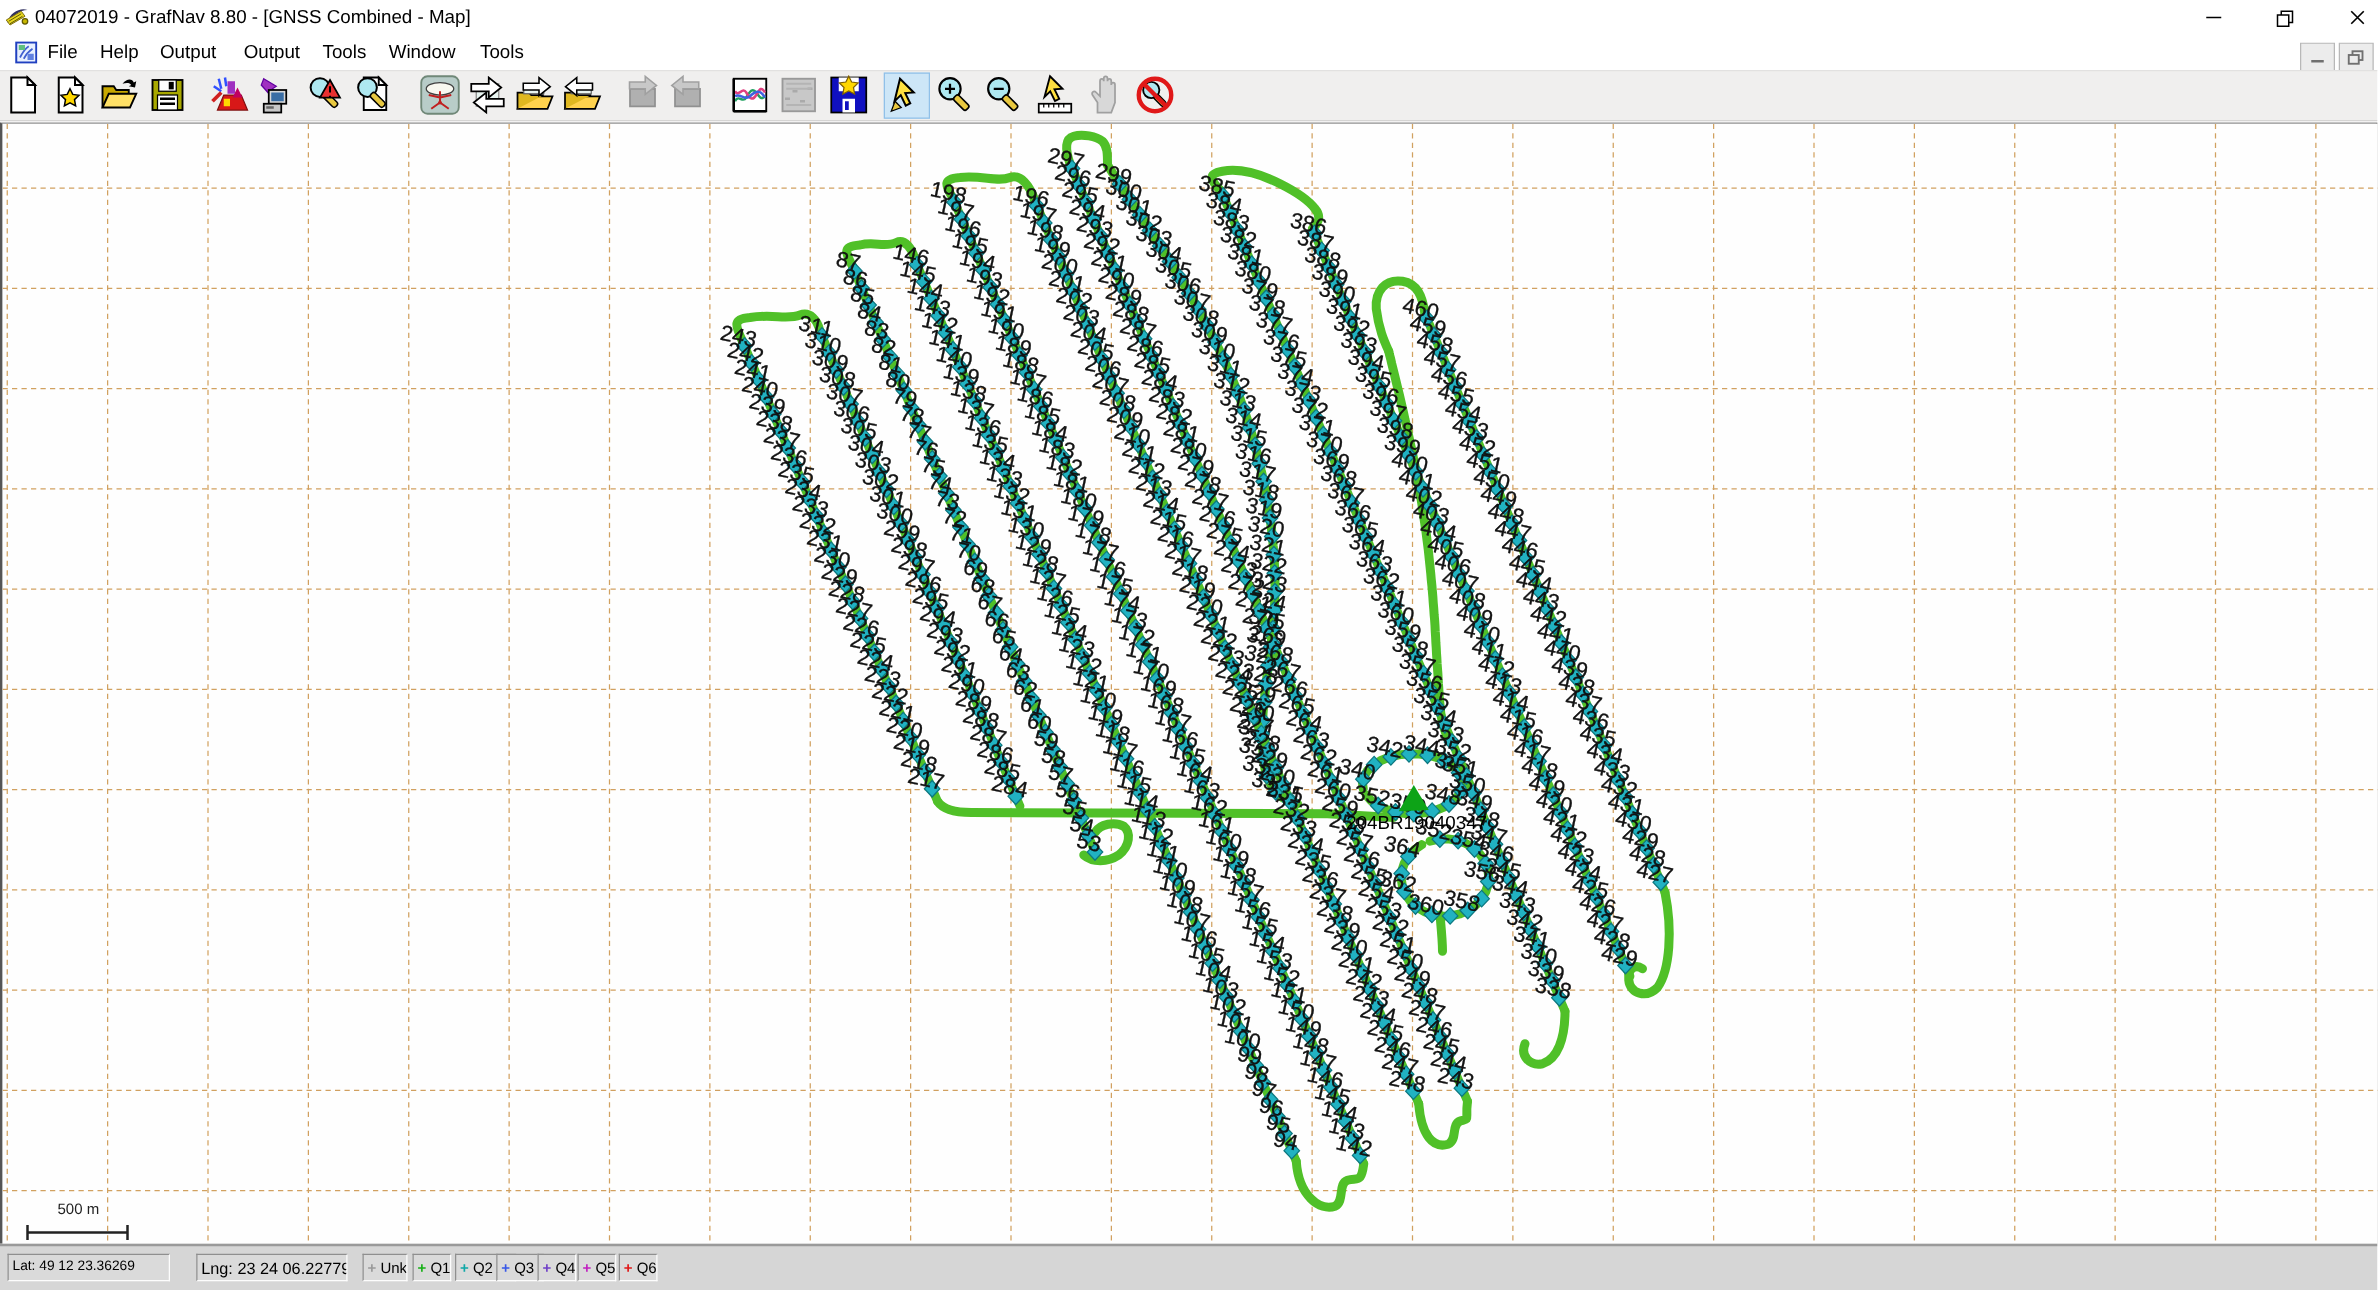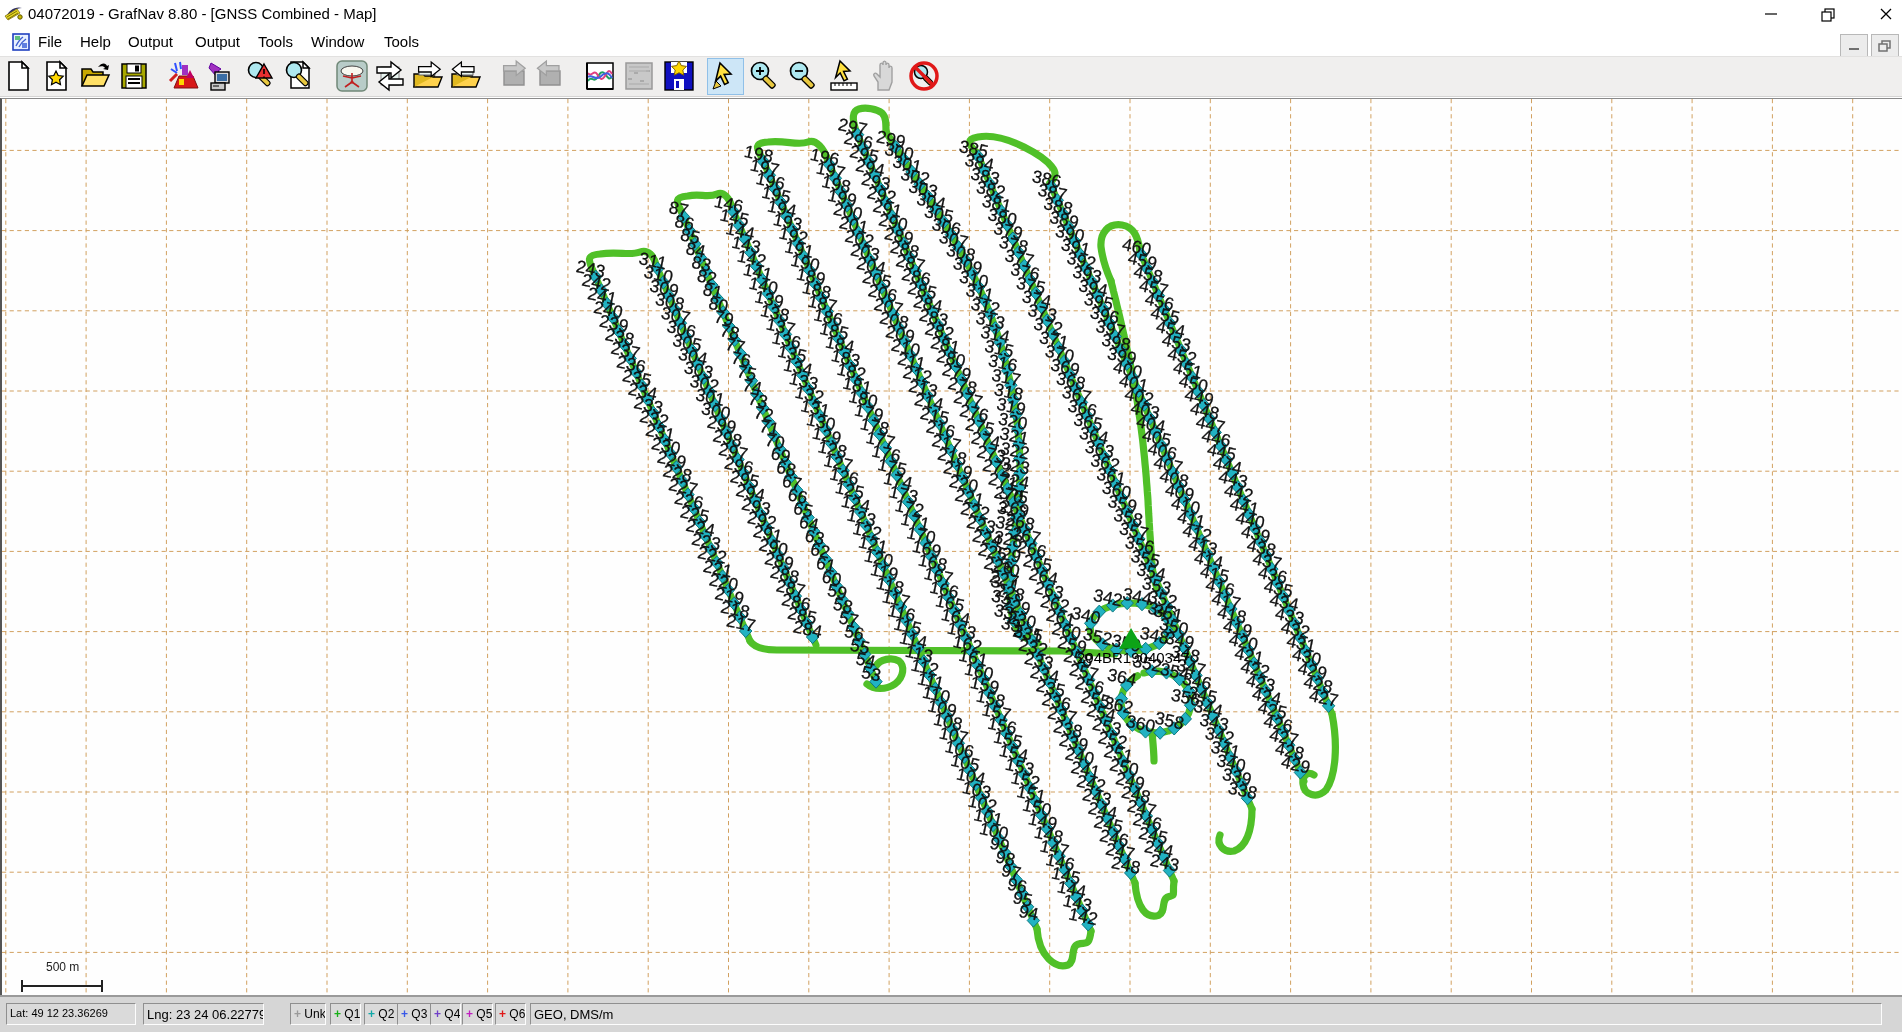--- a/index.html
+++ b/index.html
@@ -1235,21 +1235,20 @@
       <text x="44" y="872.0" font-family="Liberation Sans, sans-serif" font-size="12" fill="#222">500 m</text>
       <g stroke="#222" stroke-width="2">
         <line x1="20" y1="887.0" x2="100" y2="887.0"></line>
         <line x1="20" y1="881.0" x2="20" y2="893.0"></line>
         <line x1="100" y1="881.0" x2="100" y2="893.0"></line>
       </g>
     </svg>
   </div>
 <div class="statusbar">
     <div class="panel" style="left:6px;width:130px;font-size:11px">Lat: 49 12 23.36269</div>
-    <div class="panel" style="left:143px;width:121px;font-size:13px">Lng: 23 24 06.22779</div>
+    <div class="panel" style="left:157px;width:121px;font-size:13px">Lng: 23 24 06.22779</div>
     <div class="panel" style="left:290px;width:36px"><span style="color:#9a9a9a;font-weight:bold">+</span> Unk</div>
     <div class="panel" style="left:330px;width:31px"><span style="color:#18b018;font-weight:bold">+</span> Q1</div>
     <div class="panel" style="left:364px;width:49px"><span style="color:#10a8a8;font-weight:bold">+</span> Q2</div>
     <div class="panel" style="left:397px;width:38px"><span style="color:#3858e8;font-weight:bold">+</span> Q3</div>
     <div class="panel" style="left:430px;width:31px"><span style="color:#7040c8;font-weight:bold">+</span> Q4</div>
     <div class="panel" style="left:462px;width:31px"><span style="color:#c020c0;font-weight:bold">+</span> Q5</div>
     <div class="panel" style="left:495px;width:31px"><span style="color:#e01818;font-weight:bold">+</span> Q6</div>
-    <div class="panel" style="left:530px;width:1352px;font-size:13px">GEO, DMS/m</div>
   </div>
 </body></html>

